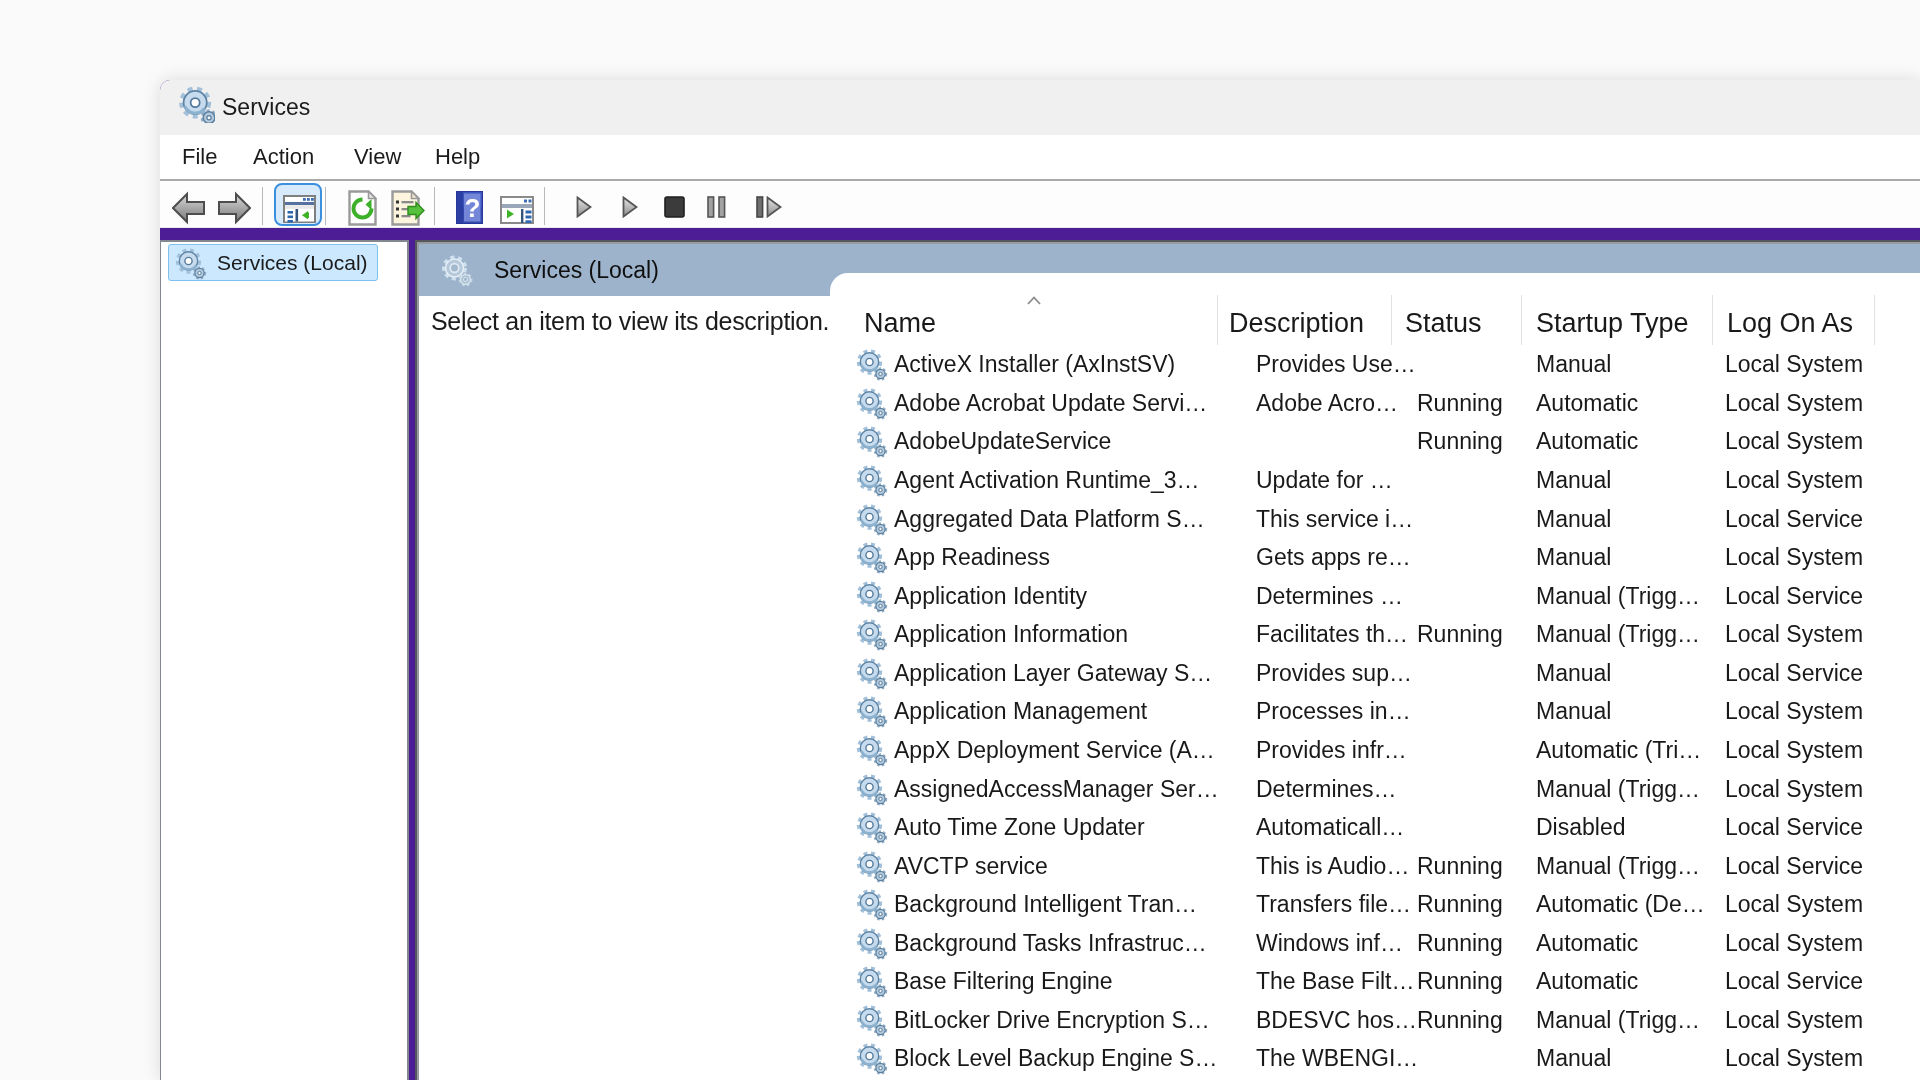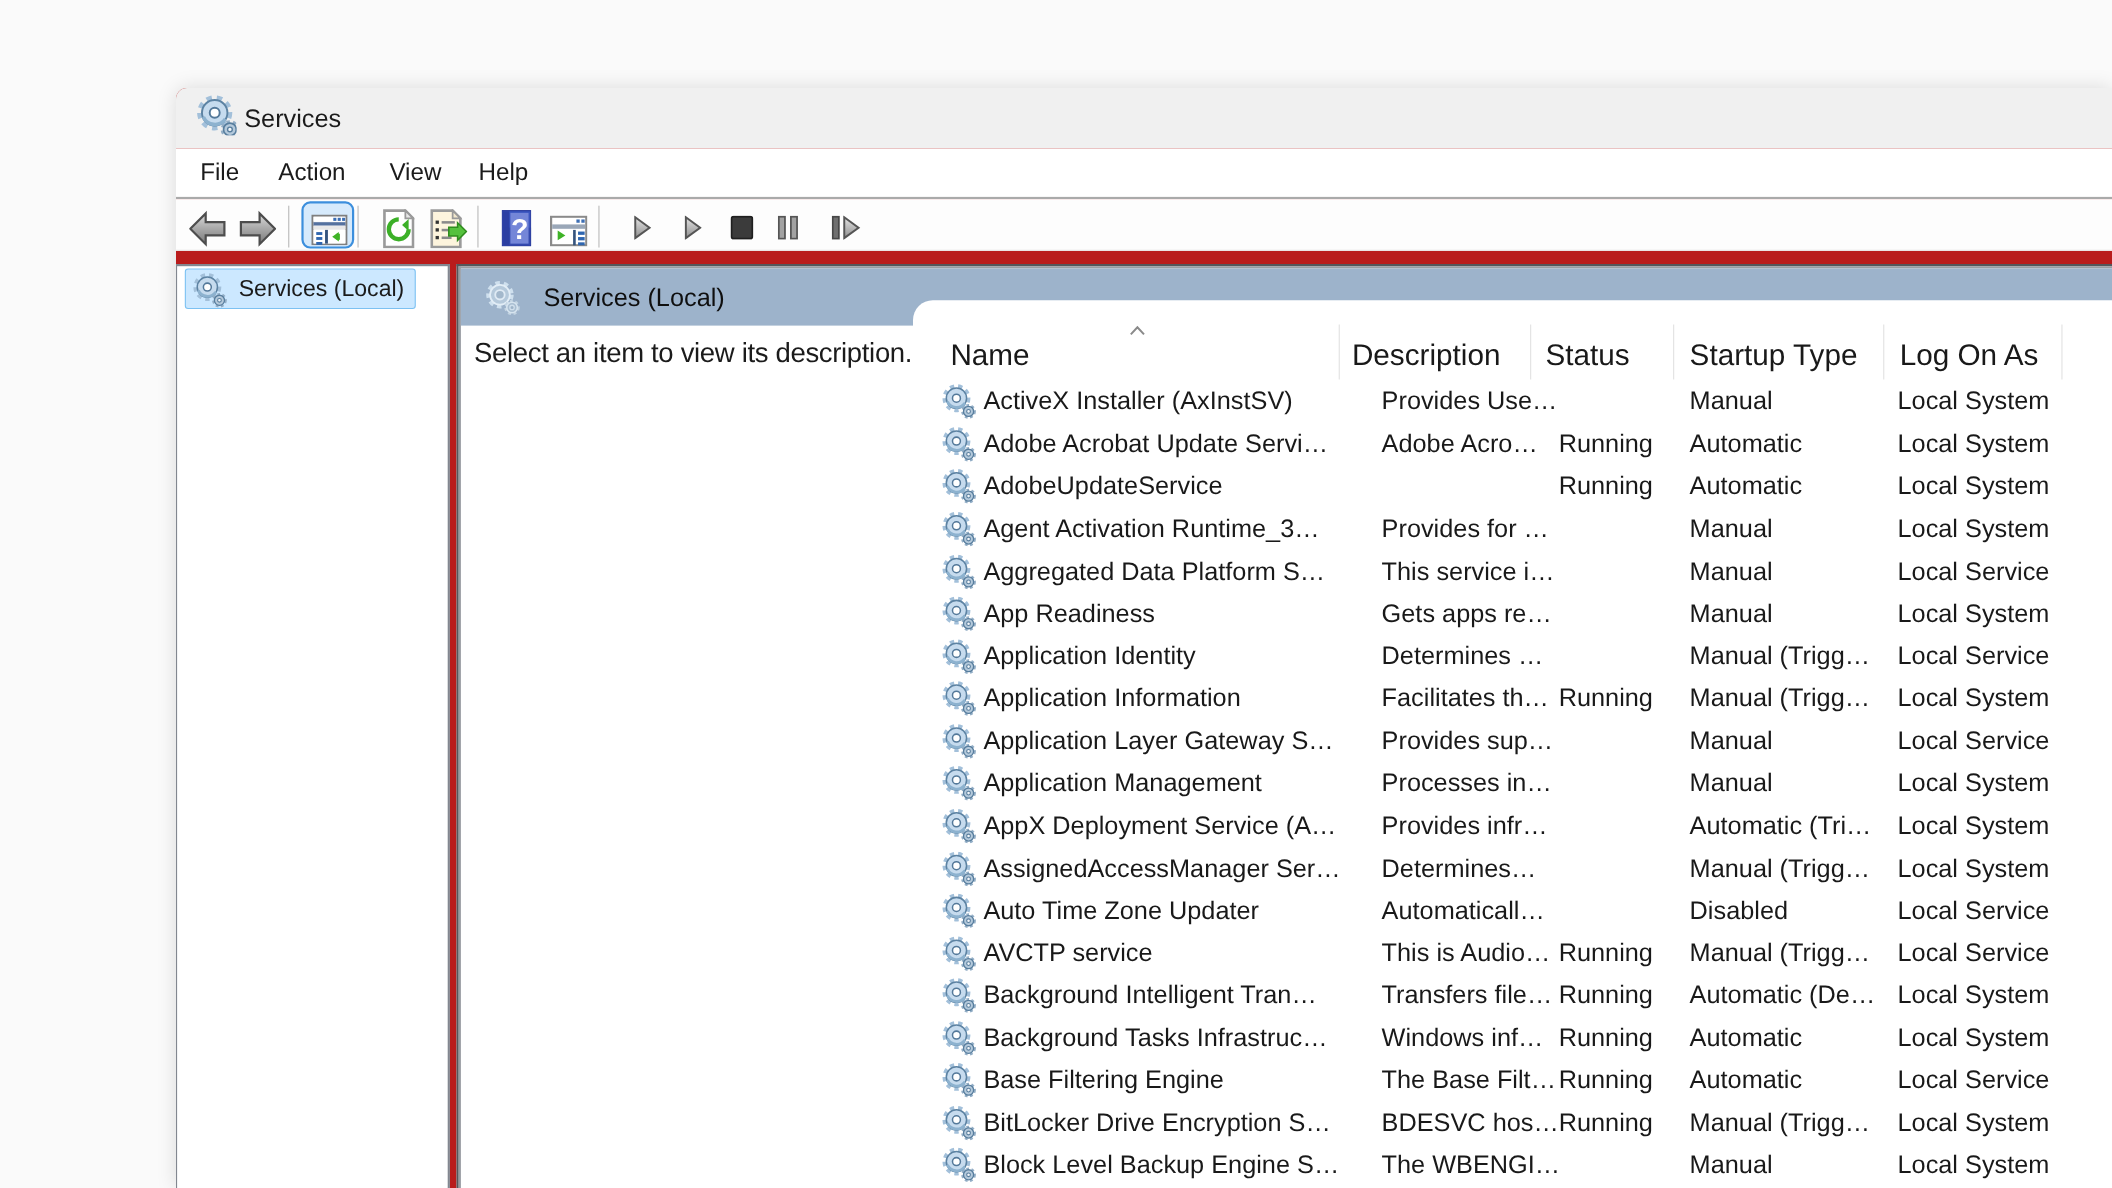--- a/index.html
+++ b/index.html
@@ -1,20 +1,20 @@
 <!DOCTYPE html>
 <html><head>
 <meta charset="utf-8">
 <style>
   html,body{margin:0;padding:0;width:1920px;height:1080px;overflow:hidden;
     background:#fafafa;font-family:"Liberation Sans", sans-serif;}
   *{box-sizing:border-box;}
   .abs{position:absolute;}
   #win{position:absolute;left:160px;top:80px;width:1760px;height:1000px;
-    background:#b91c1c;border-top-left-radius:10px;
+    background:#4c1d95;border-top-left-radius:10px;
     box-shadow:0 0 18px rgba(0,0,0,0.13);}
   #titlebar{position:absolute;left:0;top:0;width:1760px;height:55px;
     background:#f0f0f0;border-top-left-radius:10px;}
   #title-text{position:absolute;left:62px;top:14px;font-size:23px;color:#1b1b1b;}
   #menubar{position:absolute;left:0;top:55px;width:1760px;height:46px;
     background:#ffffff;border-bottom:2px solid #aaaaaa;}
   .menuitem{position:absolute;top:0;height:44px;line-height:44px;font-size:22px;color:#1b1b1b;}
   #toolbar{position:absolute;left:0;top:101px;width:1760px;height:47px;
     background:#fdfdfd;border-bottom:1px solid #e9e9e9;}
   .tsep{position:absolute;top:6px;height:38px;width:1px;background:#b9b9b9;}
@@ -239,21 +239,21 @@
         <span class="c1">AdobeUpdateService</span>
         <span class="c3">Running</span>
         <span class="c4">Automatic</span>
         <span class="c5">Local System</span>
       </div>
     <div class="row" style="top:188.0px">
         <svg width="32" height="32" viewBox="0 0 32 32">
           <use href="#gear"></use>
         </svg>
         <span class="c1">Agent Activation Runtime_3…</span>
-        <span class="c2">Provides for …</span>
+        <span class="c2">Update for …</span>
         <span class="c4">Manual</span>
         <span class="c5">Local System</span>
       </div>
     <div class="row" style="top:226.5px">
         <svg width="32" height="32" viewBox="0 0 32 32">
           <use href="#gear"></use>
         </svg>
         <span class="c1">Aggregated Data Platform S…</span>
         <span class="c2">This service i…</span>
         <span class="c4">Manual</span>

